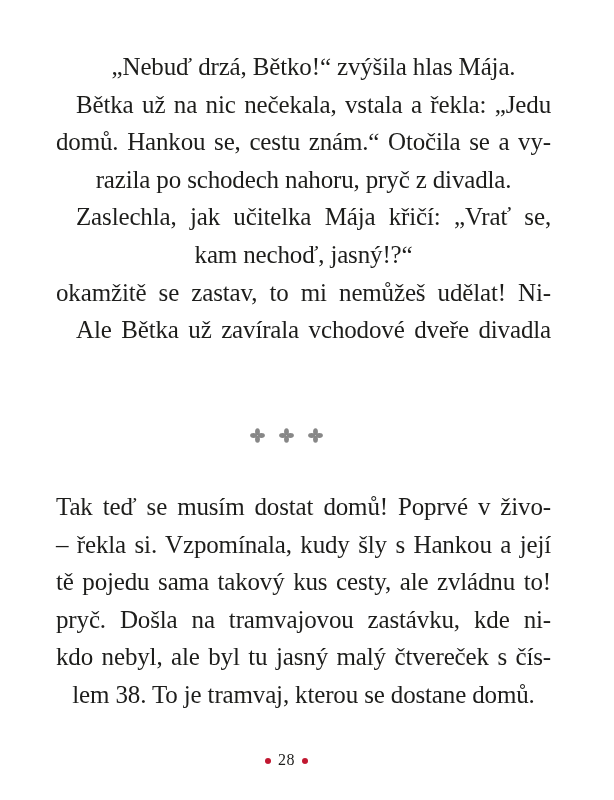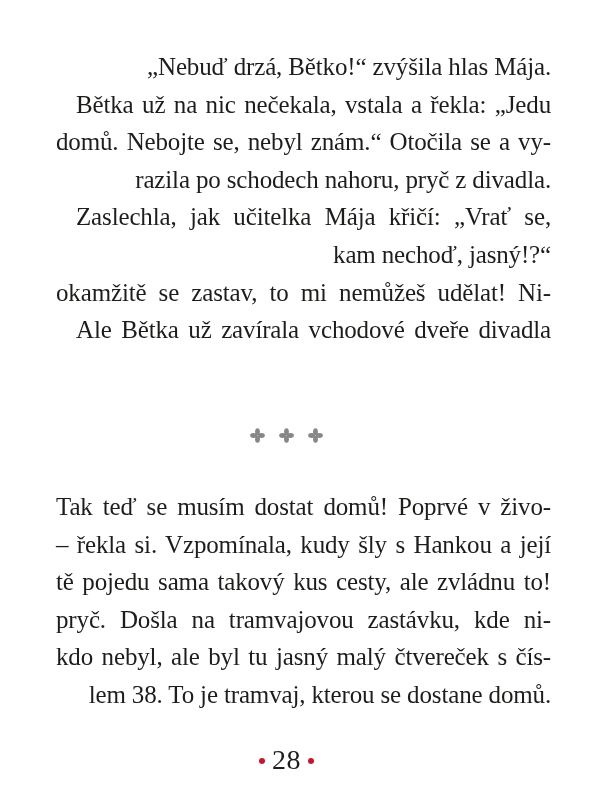--- a/index.html
+++ b/index.html
@@ -20,21 +20,21 @@
     position: absolute;
     left: 56px;
     width: 495px;
     font-size: 25px;
     line-height: 37.6px;
     letter-spacing: -0.15px;
   }
   .block-1 { top: 48px; }
   .block-2 { top: 488px; font-family: Liberation Serif, serif; }
   .line {
-    text-align: right;
+    text-align: center;
     white-space: normal;
   }
   .line.j {
     text-align: justify;
     text-align-last: justify;
     text-justify: inter-word;
   }
   .line.ind {
     text-indent: 20px;
   }
@@ -70,35 +70,35 @@
     transform: translateX(-17px);
   }
   .folio-dot {
     width: 6px;
     height: 6px;
     border-radius: 50%;
     background: #c11730;
     margin-top: 2px;
   }
   .folio-number {
-    font-size: 28px;
+    font-size: 16px;
     line-height: 1;
     color: #1d1d1b;
     letter-spacing: 0.5px;
   }
 </style>
 </head>
 <body>
 
 <div class="page">
 
   <div class="text-block block-1">
     <div class="line ind">„Nebuď drzá, Bětko!“ zvýšila hlas Mája.</div>
     <div class="line ind j">Bětka už na nic nečekala, vstala a řekla: „Jedu</div>
-    <div class="line j">domů. Nebojte se, nebyl znám.“ Otočila se a vy-</div>
+    <div class="line j">domů. Hankou se, cestu znám.“ Otočila se a vy-</div>
     <div class="line">razila po schodech nahoru, pryč z divadla.</div>
     <div class="line ind j">Zaslechla, jak učitelka Mája křičí: „Vrať se,</div>
     <div class="line">kam nechoď, jasný!?“</div>
     <div class="line j">okamžitě se zastav, to mi nemůžeš udělat! Ni-</div>
     <div class="line ind j">Ale Bětka už zavírala vchodové dveře divadla</div>
   </div>
 
   <div class="separator">
     <svg class="clover" viewBox="0 0 18 18" xmlns="http://www.w3.org/2000/svg">
       <ellipse cx="9" cy="4.4" rx="2.9" ry="4.2"></ellipse>

